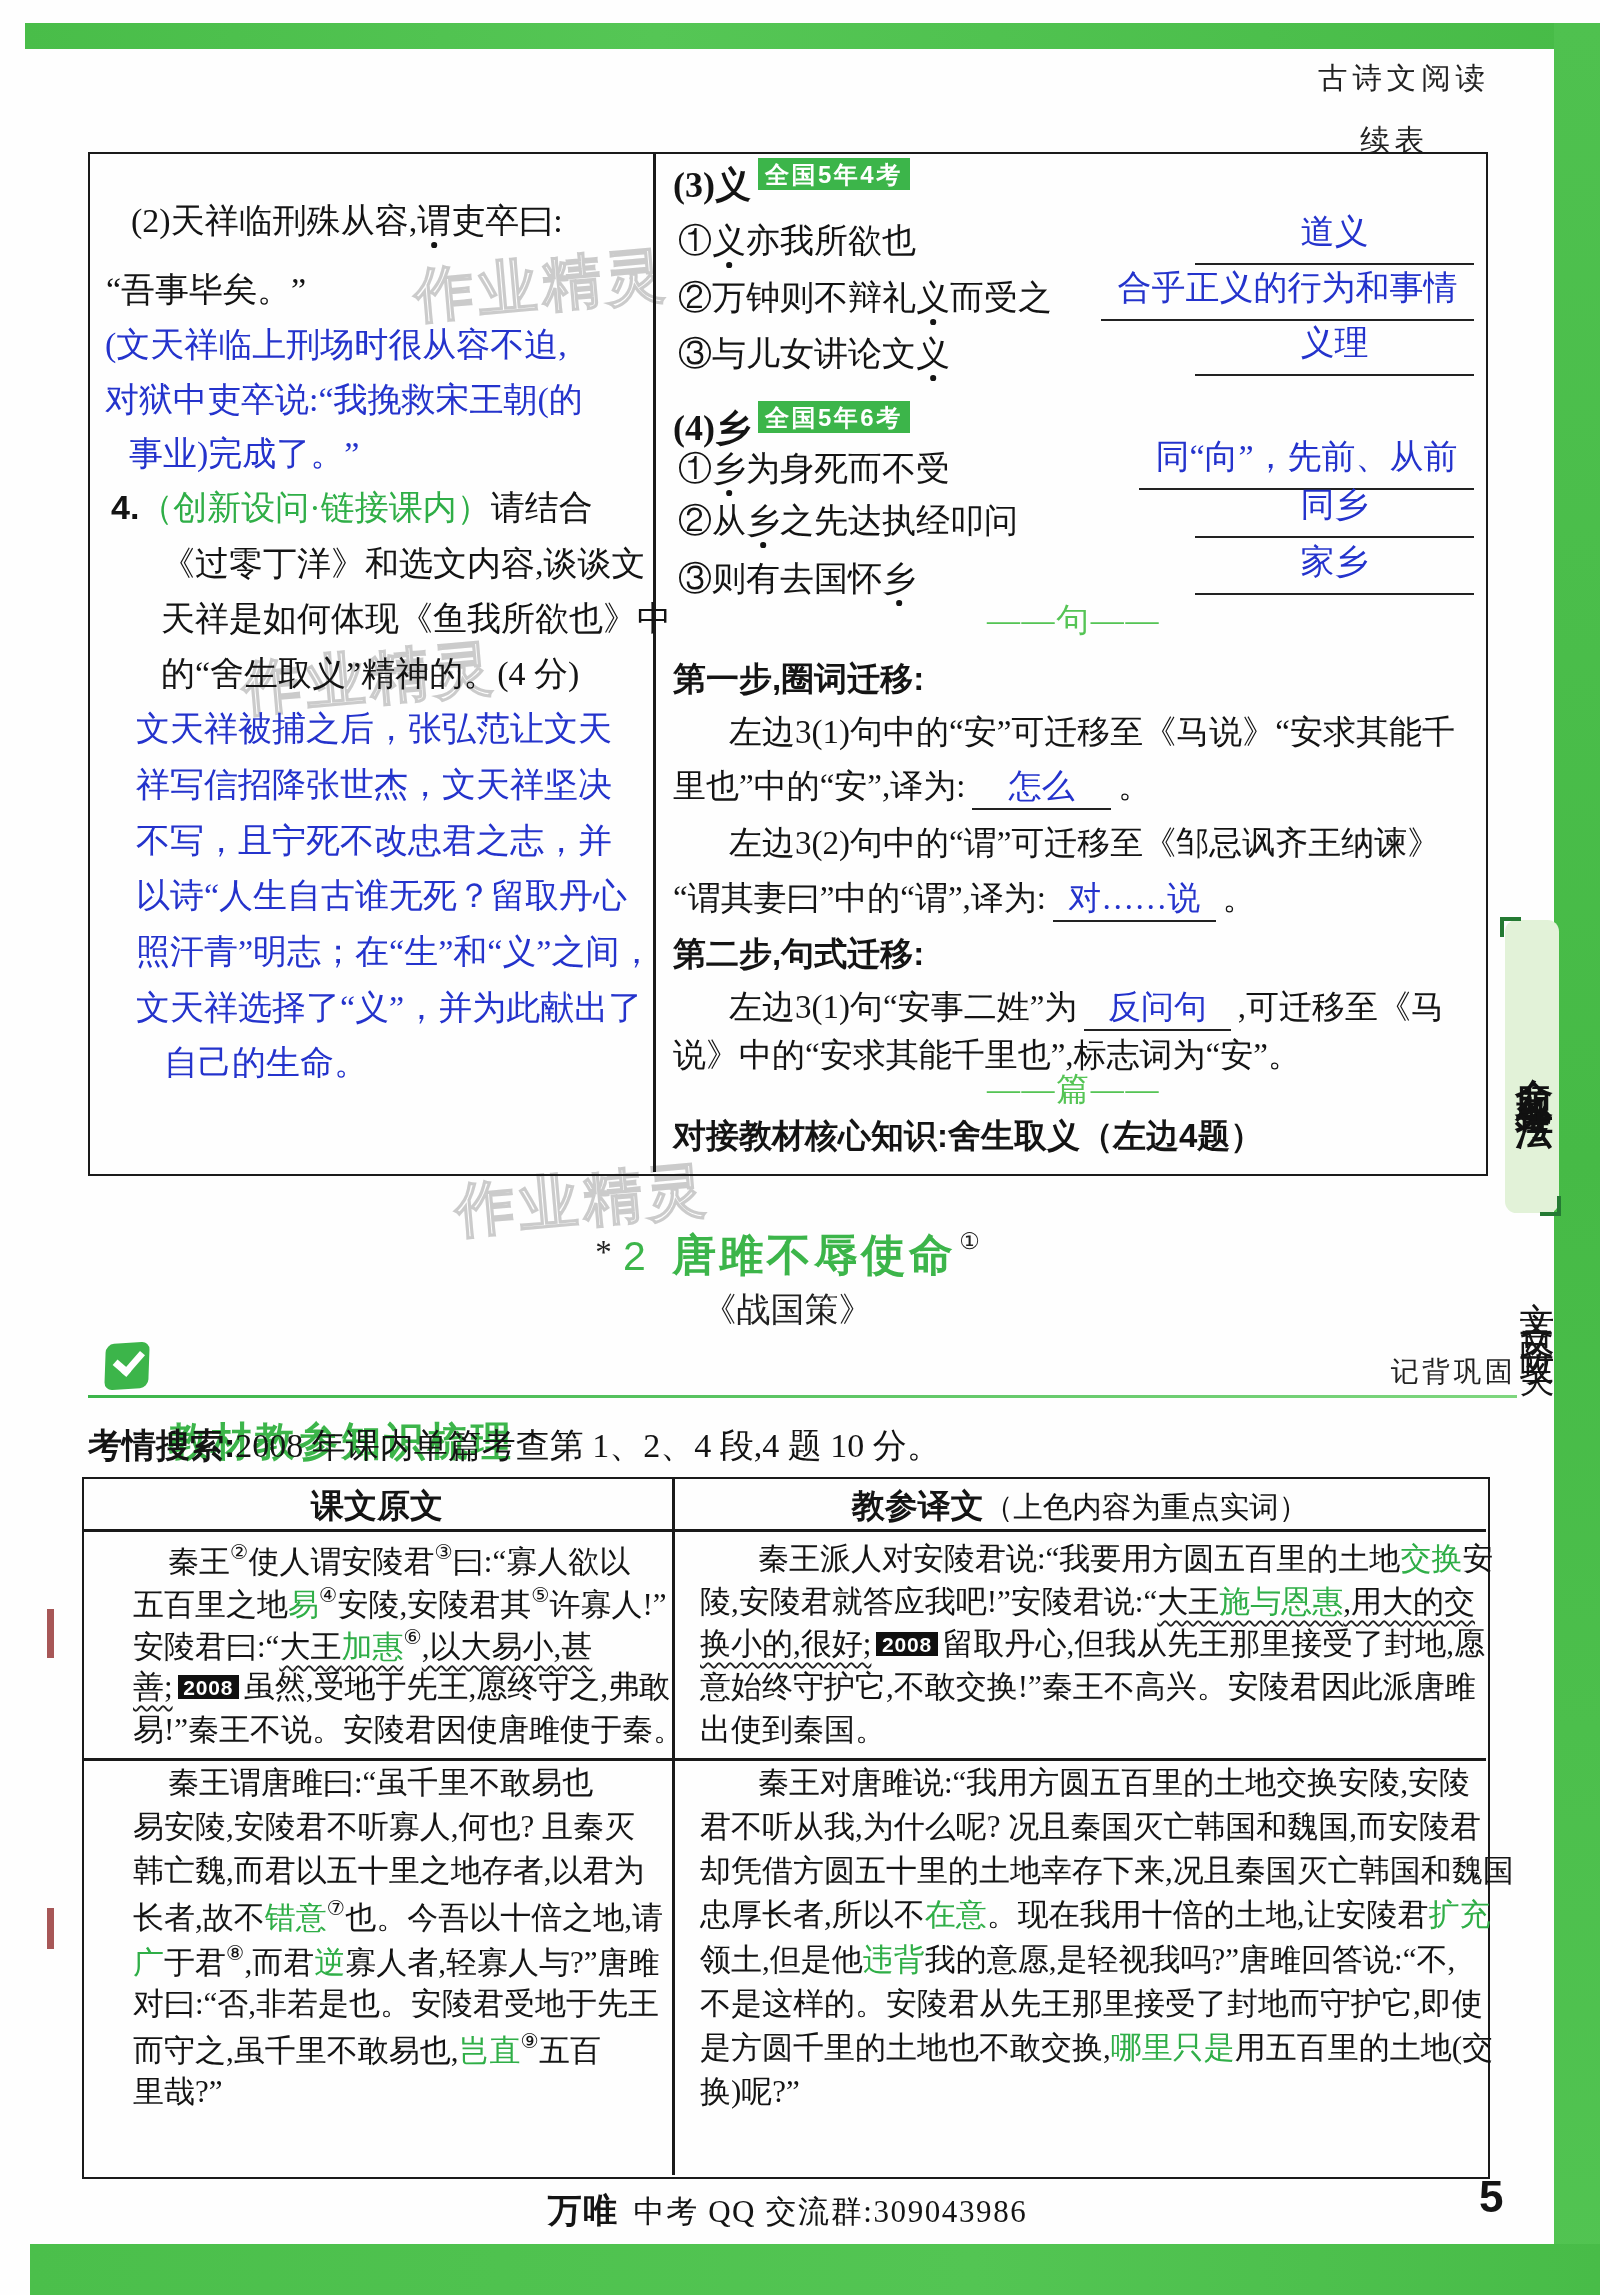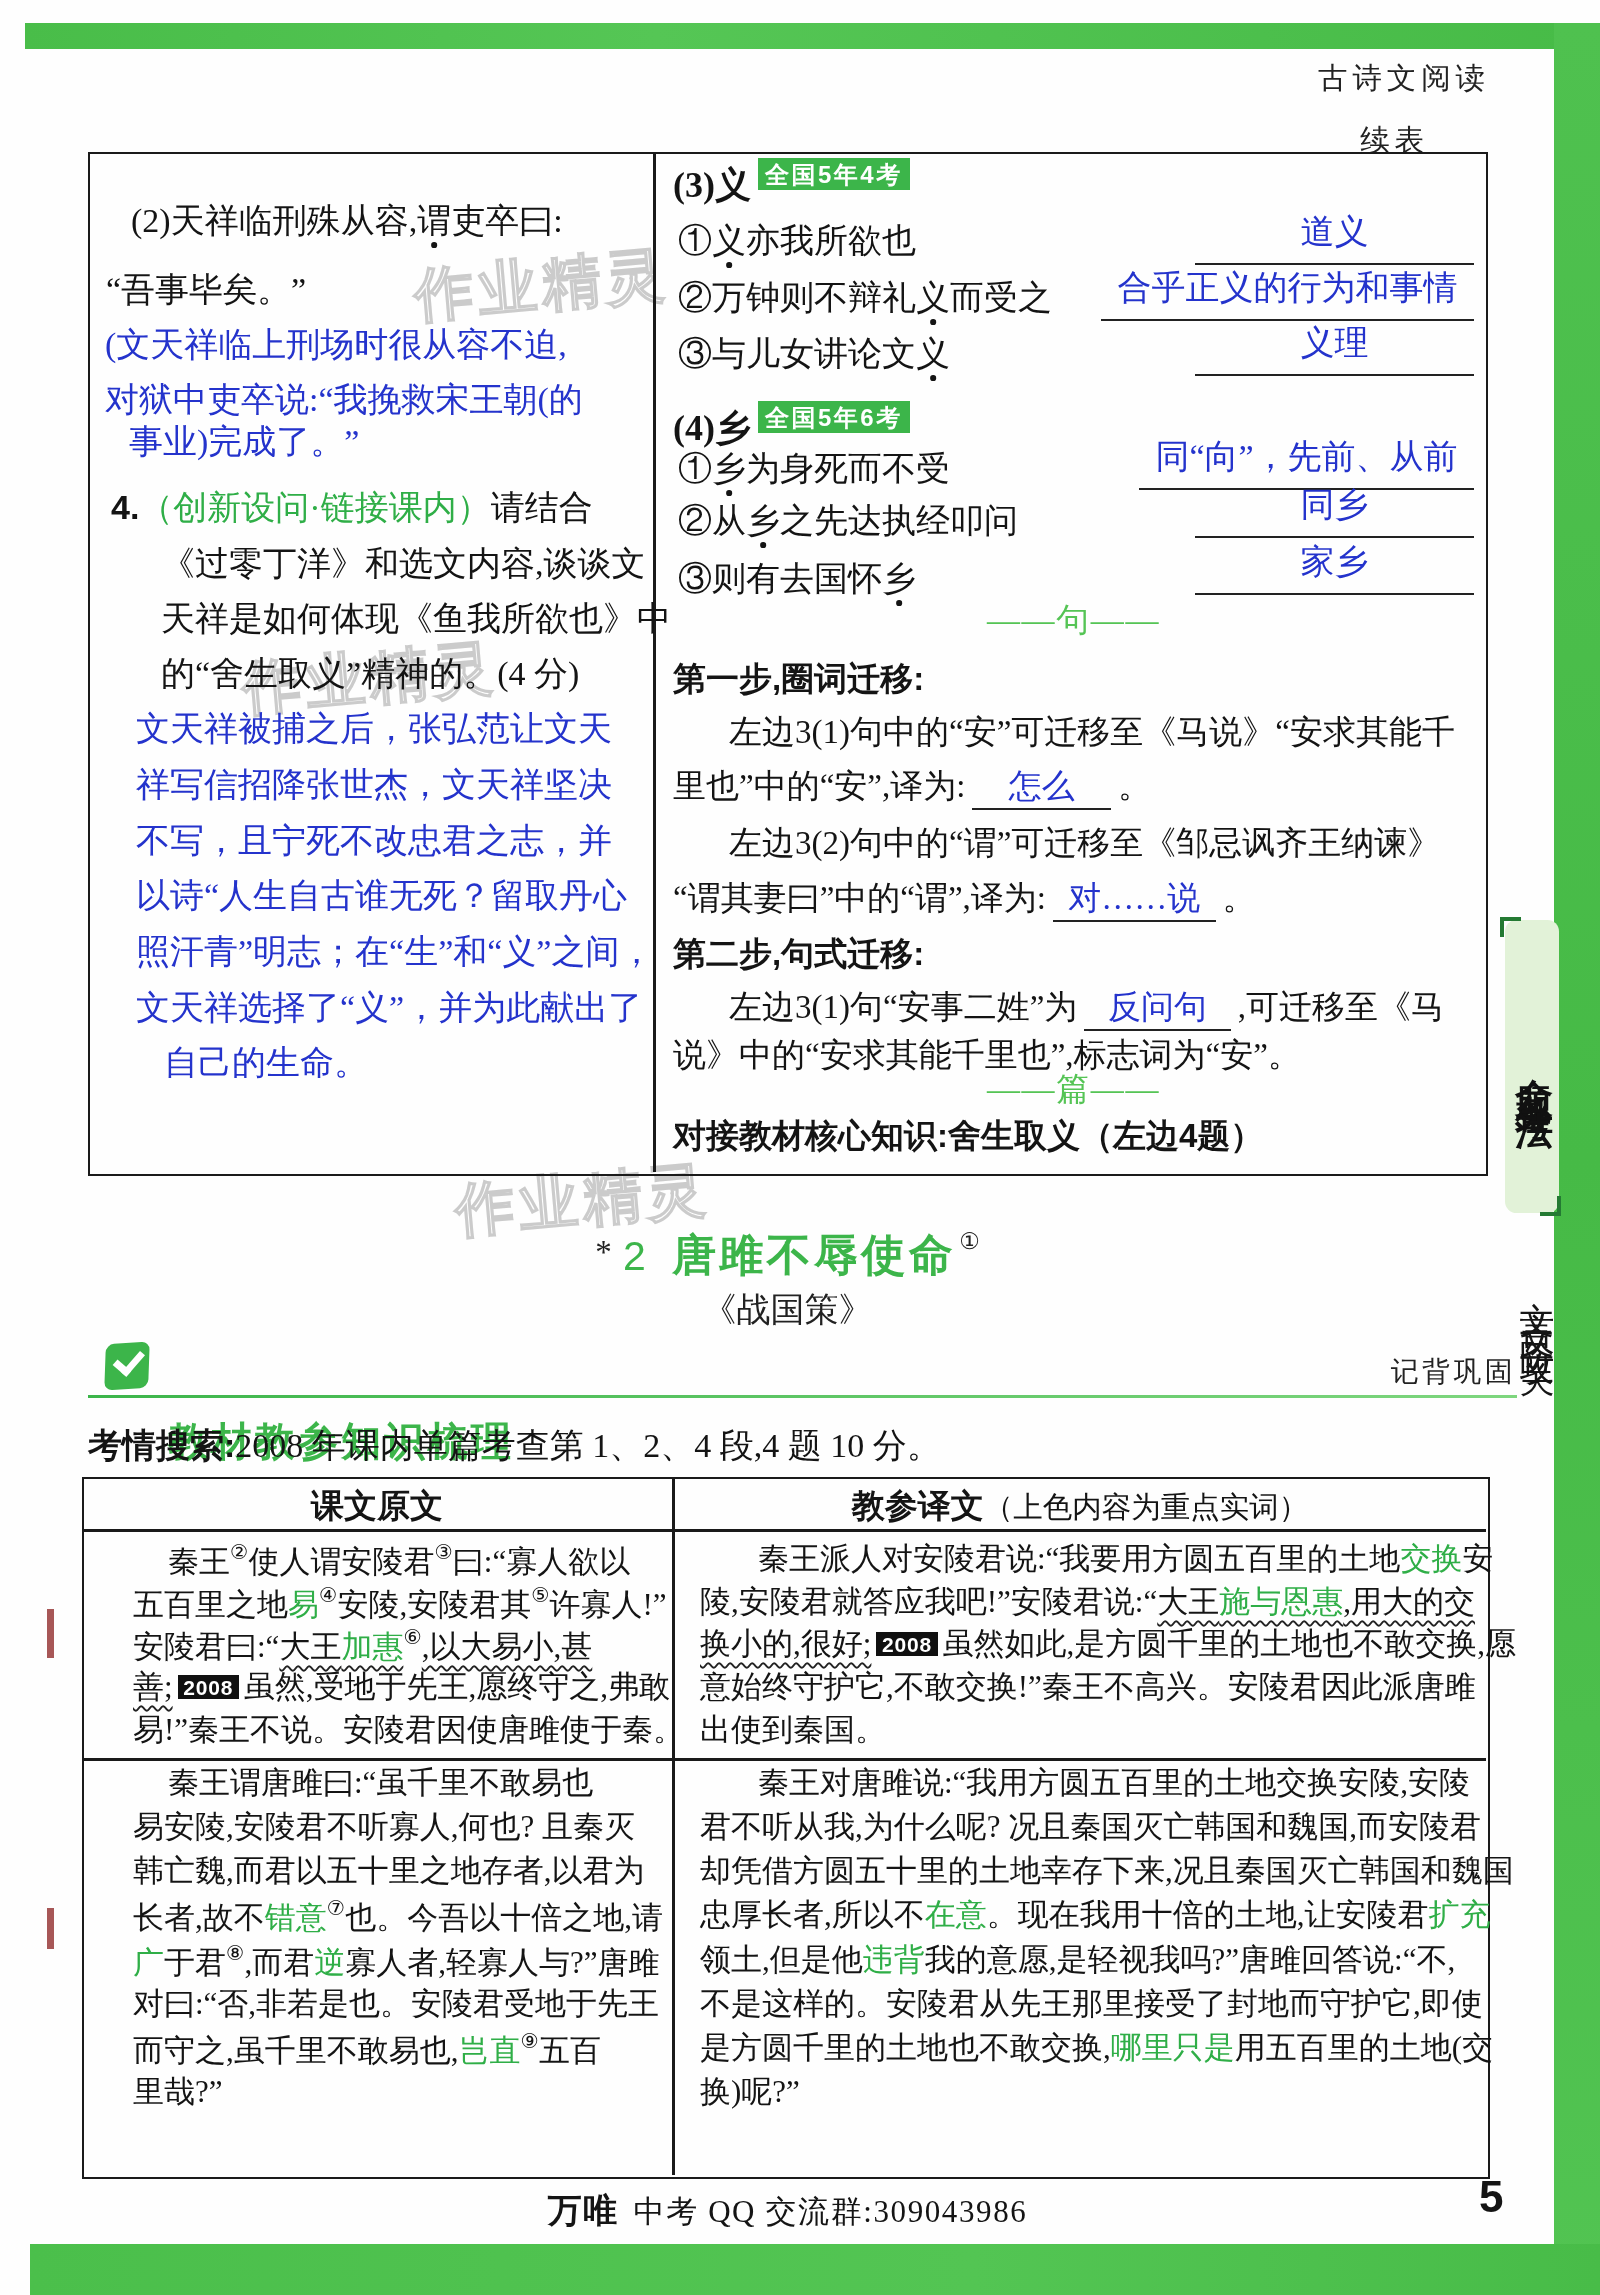--- a/index.html
+++ b/index.html
@@ -119,21 +119,21 @@
 <div class="wm" id="wm2">作业精灵</div>
 <div class="wm" id="wm3">作业精灵</div>
 
 <div class="tbl-border" id="upper-table"></div>
 <div id="upper-divider"></div>
 <div>
     <div class="line kai" style="left: 131px; top: 201px;"><span>(2)天祥临刑殊从容,</span><span class="emph">谓</span><span>吏卒曰:</span></div>
     <div class="line kai" style="left: 106px; top: 270px;"><span>“吾事毕矣。”</span></div>
     <div class="line kai blue" style="left: 105px; top: 325px;"><span>(文天祥临上刑场时很从容不迫,</span></div>
     <div class="line kai blue" style="left: 105px; top: 380px;"><span>对狱中吏卒说:“我挽救宋王朝(的</span></div>
-    <div class="line kai blue" style="left: 129px; top: 422px;"><span>事业)完成了。”</span></div>
+    <div class="line kai blue" style="left: 129px; top: 434px;"><span>事业)完成了。”</span></div>
     <div class="line song" style="left: 111px; top: 488px;"><span class="b">4.</span><span class="green">（创新设问·链接课内）</span><span>请结合</span></div>
     <div class="line song" style="left: 161px; top: 544px;"><span>《过零丁洋》和选文内容,谈谈文</span></div>
     <div class="line song" style="left: 161px; top: 599px;"><span>天祥是如何体现《鱼我所欲也》中</span></div>
     <div class="line song" style="left: 161px; top: 654px;"><span>的“舍生取义”精神的。(4 分)</span></div>
     <div class="line kai blue" style="left: 136px; top: 709px;"><span>文天祥被捕之后，张弘范让文天</span></div>
     <div class="line kai blue" style="left: 136px; top: 765px;"><span>祥写信招降张世杰，文天祥坚决</span></div>
     <div class="line kai blue" style="left: 136px; top: 821px;"><span>不写，且宁死不改忠君之志，并</span></div>
     <div class="line kai blue" style="left: 136px; top: 876px;"><span>以诗“人生自古谁无死？留取丹心</span></div>
     <div class="line kai blue" style="left: 136px; top: 932px;"><span>照汗青”明志；在“生”和“义”之间，</span></div>
     <div class="line kai blue" style="left: 136px; top: 988px;"><span>文天祥选择了“义”，并为此献出了</span></div>
@@ -195,21 +195,21 @@
   <span>教参译文</span><span class="paren">（上色内容为重点实词）</span>
 </div>
 <div>
     <div class="line kai small" style="left: 168px; top: 1541px;"><span>秦王</span><span class="sup">②</span><span>使人谓安陵君</span><span class="sup">③</span><span>曰:“寡人欲以</span></div>
     <div class="line kai small" style="left: 133px; top: 1584px;"><span>五百里之地</span><span class="g">易</span><span class="sup">④</span><span>安陵,安陵君其</span><span class="sup">⑤</span><span>许寡人!”</span></div>
     <div class="line kai small" style="left: 133px; top: 1626px;"><span>安陵君曰:“</span><span class="wavy">大王</span><span class="g wavy">加惠</span><span class="sup">⑥</span><span class="wavy">,以大易小,甚</span></div>
     <div class="line kai small" style="left: 133px; top: 1669px;"><span class="wavy">善;</span><span class="badge2008">2008</span><span>虽然,受地于先王,愿终守之,弗敢</span></div>
     <div class="line kai small" style="left: 133px; top: 1712px;"><span>易!”秦王不说。安陵君因使唐雎使于秦。</span></div>
     <div class="line small" style="left: 758px; top: 1541px;"><span>秦王派人对安陵君说:“我要用方圆五百里的土地</span><span class="g">交换</span><span>安</span></div>
     <div class="line small" style="left: 700px; top: 1584px;"><span>陵,安陵君就答应我吧!”安陵君说:“</span><span class="wavy">大王</span><span class="g wavy">施与恩惠</span><span class="wavy">,用大的交</span></div>
-    <div class="line small" style="left: 700px; top: 1626px;"><span class="wavy">换小的,很好;</span><span class="badge2008">2008</span><span>虽然如此,是方圆千里的土地也不敢交换,愿</span></div>
+    <div class="line small" style="left: 700px; top: 1626px;"><span class="wavy">换小的,很好;</span><span class="badge2008">2008</span><span>留取丹心,但我从先王那里接受了封地,愿</span></div>
     <div class="line small" style="left: 700px; top: 1669px;"><span>意始终守护它,不敢交换!”秦王不高兴。安陵君因此派唐雎</span></div>
     <div class="line small" style="left: 700px; top: 1712px;"><span>出使到秦国。</span></div>
     <div class="line kai small" style="left: 168px; top: 1765px;"><span>秦王谓唐雎曰:“虽千里不敢易也</span></div>
     <div class="line kai small" style="left: 133px; top: 1809px;"><span>易安陵,安陵君不听寡人,何也? 且秦灭</span></div>
     <div class="line kai small" style="left: 133px; top: 1853px;"><span>韩亡魏,而君以五十里之地存者,以君为</span></div>
     <div class="line kai small" style="left: 133px; top: 1897px;"><span>长者,故不</span><span class="g">错意</span><span class="sup">⑦</span><span>也。今吾以十倍之地,请</span></div>
     <div class="line kai small" style="left: 133px; top: 1942px;"><span class="g">广</span><span>于君</span><span class="sup">⑧</span><span>,而君</span><span class="g">逆</span><span>寡人者,轻寡人与?”唐雎</span></div>
     <div class="line kai small" style="left: 133px; top: 1986px;"><span>对曰:“否,非若是也。安陵君受地于先王</span></div>
     <div class="line kai small" style="left: 133px; top: 2030px;"><span>而守之,虽千里不敢易也,</span><span class="g">岂直</span><span class="sup">⑨</span><span>五百</span></div>
     <div class="line kai small" style="left: 133px; top: 2074px;"><span>里哉?”</span></div>

